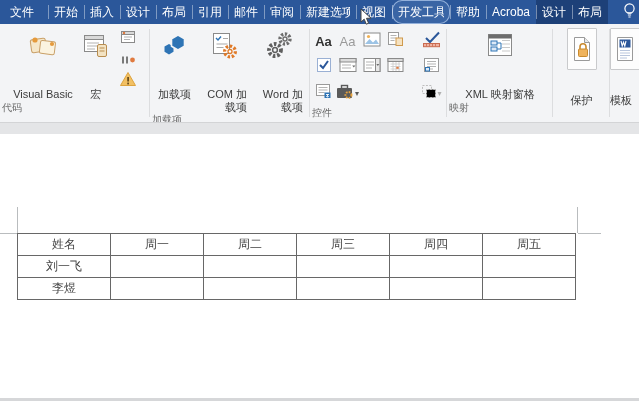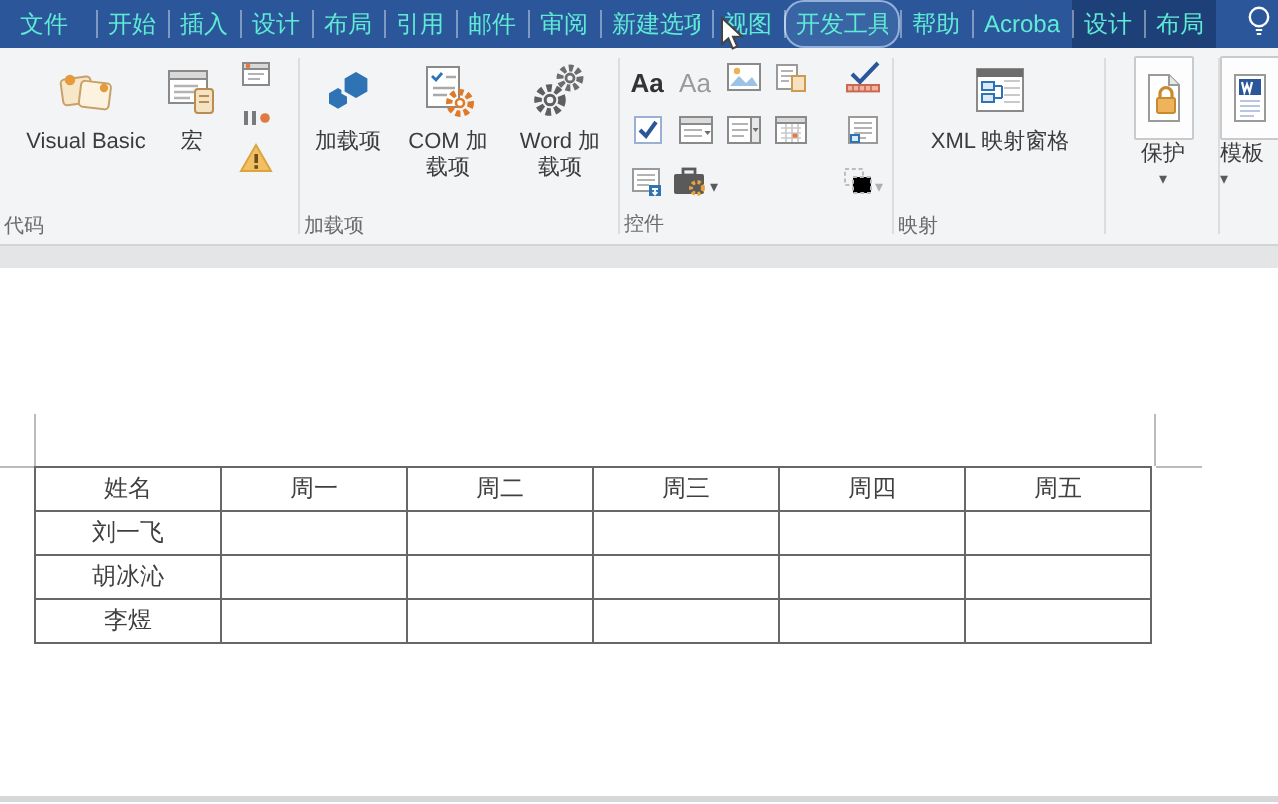--- a/index.html
+++ b/index.html
@@ -3,44 +3,44 @@
 <meta charset="utf-8">
 <style>
   html,body{margin:0;padding:0;}
   body{
     position:relative;width:639px;height:402px;overflow:hidden;background:#fff;
     font-family:"Liberation Sans",sans-serif;-webkit-font-smoothing:antialiased;
   }
   
   .tabbar{
     position:absolute;top:0;left:0;width:639px;height:24px;background:#2b579a;
-    display:flex;align-items:stretch;color:#5eead4;font-size:12px;padding-left:4px;box-sizing:border-box;
+    display:flex;align-items:stretch;color:#ffffff;font-size:12px;padding-left:4px;box-sizing:border-box;
   }
   .tab{display:flex;align-items:center;padding:0 6px;position:relative;white-space:nowrap;cursor:default;}
   .tab.sep::before{content:"";position:absolute;left:0;top:5px;bottom:5px;width:1px;background:rgba(255,255,255,.40);}
   .tab.file{padding-right:10px;margin-right:4px;}
   .tab.clip44 span{display:block;max-width:44px;overflow:hidden;}
   .tab.clip46 span{display:block;max-width:46px;overflow:hidden;}
   .tab.clip38 span{display:block;max-width:38px;overflow:hidden;}
   .tab.active{background:#3a65a5;box-shadow:inset 0 0 0 1px #93b0da;border-radius:10px;}
   .tab.ctx{background:#1d4078;}
   .tellme{display:flex;align-items:center;margin-left:14px;gap:8px;}
   .cursor{position:absolute;left:360px;top:8px;z-index:50;pointer-events:none;}
   
   .ribbon{
     position:absolute;top:24px;left:0;width:639px;height:98px;background:#f3f4f6;
     display:flex;align-items:stretch;box-sizing:border-box;
   }
-  .rgroup{position:relative;display:flex;flex-direction:column;align-items:center;padding:2px 2px 0;box-sizing:border-box;}
+  .rgroup{position:relative;display:flex;flex-direction:column;align-items:center;padding:2px 2px 16px;box-sizing:border-box;}
   .rgroup::after{content:"";position:absolute;right:0;top:5px;bottom:5px;width:1px;background:#dcdddf;}
   .rgroup.last::after{display:none;}
   .rgroup-content{display:flex;align-items:flex-start;flex:1;}
   .rgroup-label{font-size:10px;color:#6a6a6a;height:15px;line-height:13px;text-align:left;width:100%;}
   .bigbtn{display:flex;flex-direction:column;align-items:center;padding:2px 5px 0;font-size:11px;color:#3c3c3c;
-          text-align:center;line-height:1.15;cursor:default;}
+          text-align:right;line-height:1.15;cursor:default;gap:23px;}
   .bigbtn .ic{height:36px;display:flex;align-items:center;justify-content:center;margin-bottom:1px;}
   .bigbtn .lbl{white-space:pre-line;}
   .lblwrap{width:34px;}
   .lblwrap2{width:46px;}
   .nowrap{white-space:nowrap;}
   .boxed{border:1px solid #c9cacc;background:#fdfdfd;padding:2px 3px;border-radius:1px;}
   .caret{font-size:8px;color:#5a5a5a;line-height:8px;margin-top:2px;}
   .smallcol{display:flex;flex-direction:column;align-items:center;justify-content:flex-start;gap:3px;padding:4px 4px 0;}
   .smallbtn{width:20px;height:18px;display:flex;align-items:center;justify-content:center;}
   
@@ -424,28 +424,20 @@
   </tr>
   <tr>
     <td>刘一飞</td>
     <td></td>
     <td></td>
     <td></td>
     <td></td>
     <td></td>
   </tr>
   <tr>
-    <td>胡冰沁</td>
-    <td></td>
-    <td></td>
-    <td></td>
-    <td></td>
-    <td></td>
-  </tr>
-  <tr>
     <td>李煜</td>
     <td></td>
     <td></td>
     <td></td>
     <td></td>
     <td></td>
   </tr>
 </tbody>
   </table>
 

